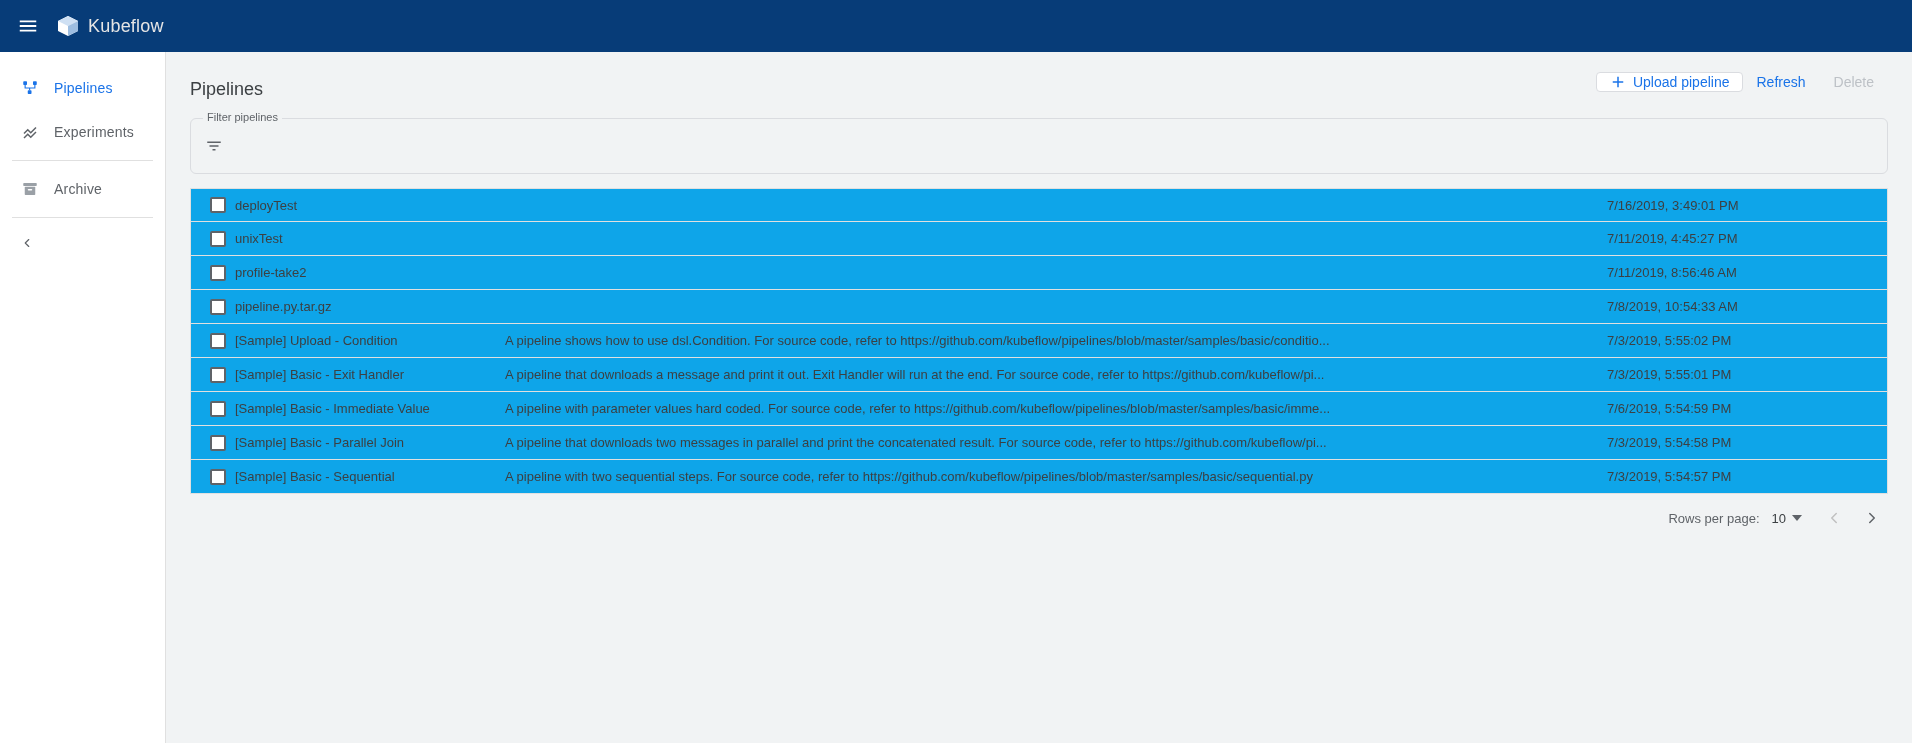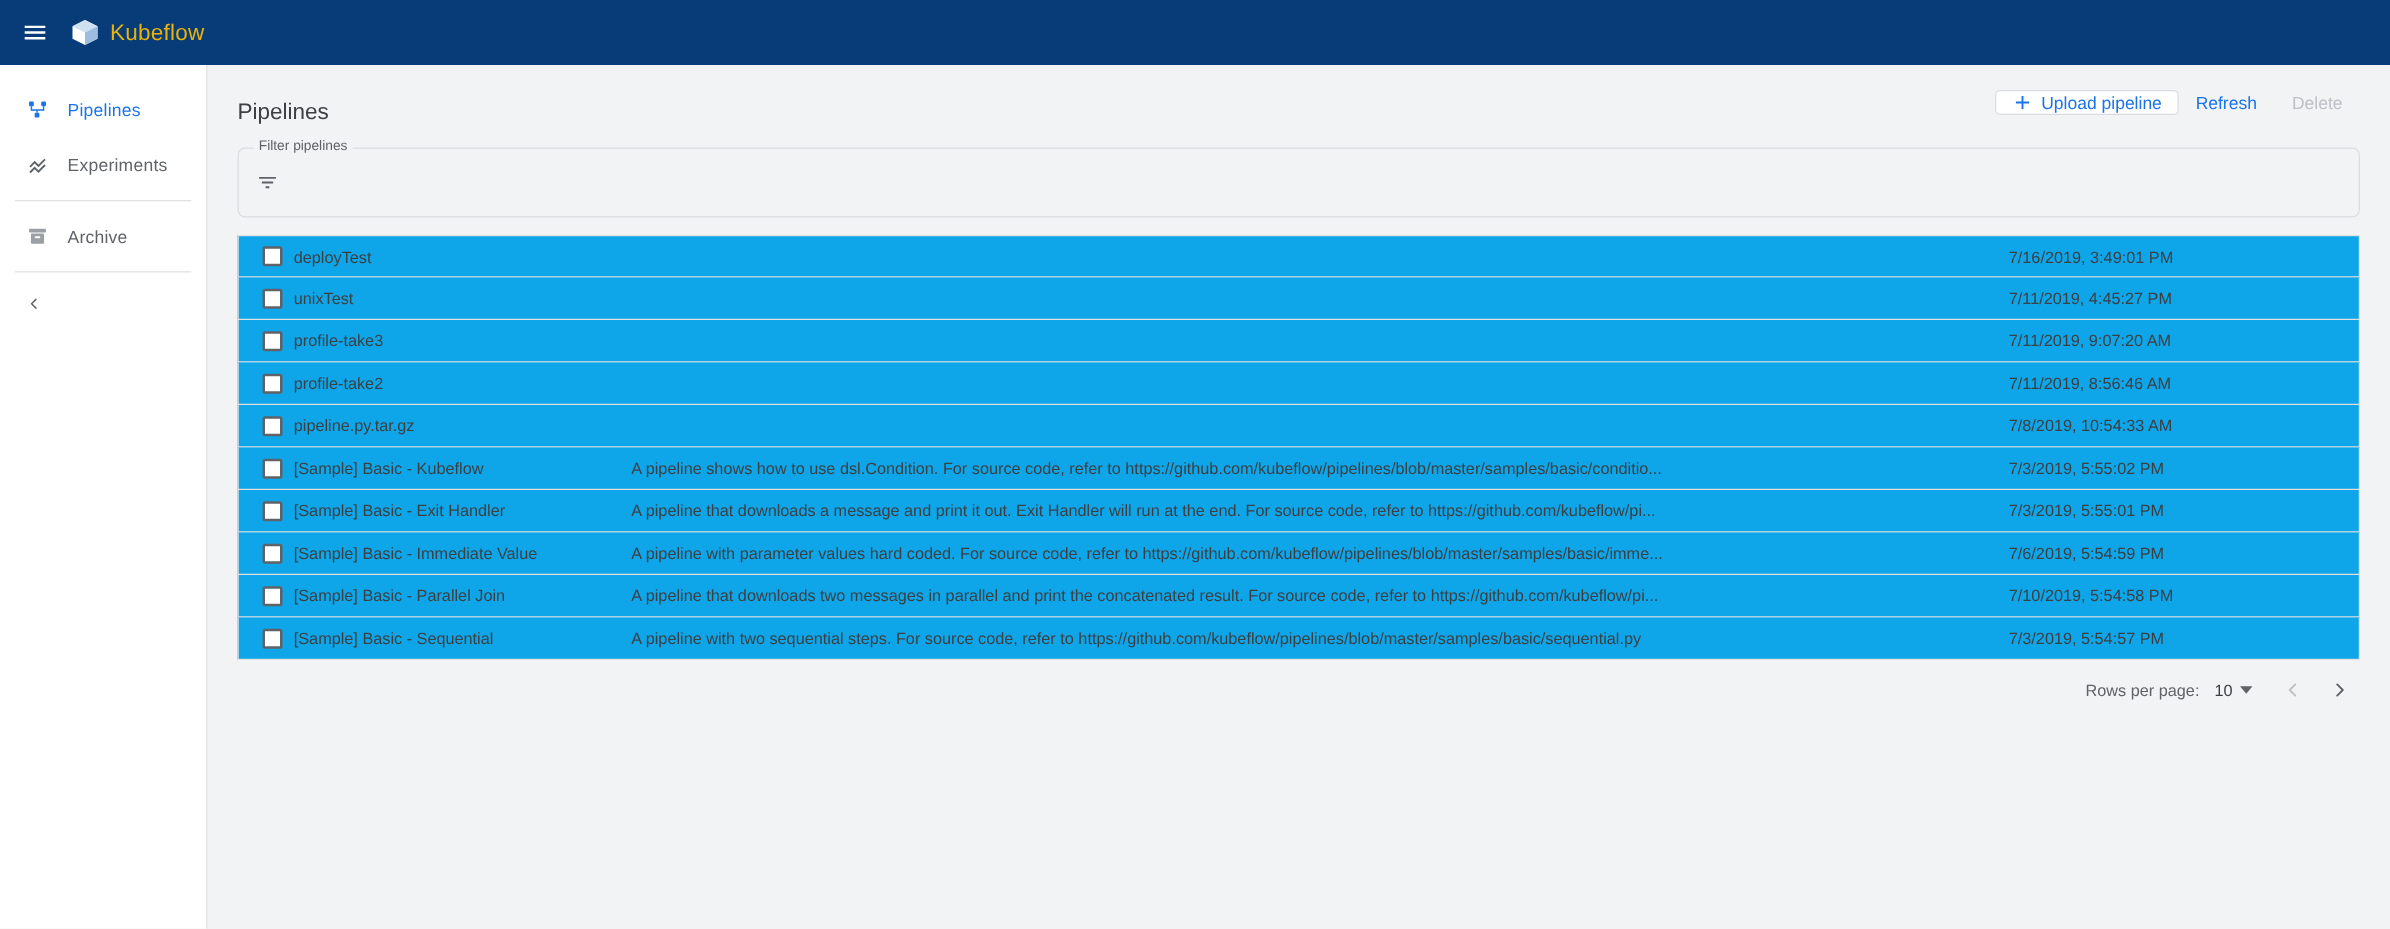--- a/index.html
+++ b/index.html
@@ -1,20 +1,20 @@
 <!DOCTYPE html>
 <html><head>
 <meta charset="utf-8">
 <style>
   * { box-sizing: border-box; margin: 0; padding: 0; }
   html, body { height: 100%; font-family: "Google Sans", "Helvetica Neue", Arial, sans-serif; background: #f1f3f4; color: #3c4043; }
   body { display: flex; flex-direction: column; width: 1912px; height: 743px; overflow: hidden; }
 
   
-  .top-bar { height: 52px; background: #073c78; display: flex; align-items: center; padding: 0 8px; color: #eab308; flex: 0 0 auto; }
+  .top-bar { height: 52px; background: #073c78; display: flex; align-items: center; padding: 0 8px; color: #e5e5e5; flex: 0 0 auto; }
   .ham { width:40px; height:40px; display:flex; align-items:center; justify-content:center; border-radius:50%; cursor:pointer;}
   .ham svg { width:22px; height:22px; fill:#fff;}
   .logo { display:flex; align-items:center; margin-left:8px;}
   .logo-mark { width:24px; height:24px; margin-right:8px;}
   .logo-text { font-size:18px; font-weight:500; letter-spacing:0.2px;}
 
   .shell { display:flex; flex:1; min-height:0;}
   .sidebar { width:166px; background:#fff; border-right:1px solid #e0e0e0; padding-top:14px; display:flex; flex-direction:column;}
   .nav-item { display:flex; align-items:center; height:44px; padding:0 0 0 20px; cursor:pointer; color:#5f6368; font-size:14px; font-weight:500; letter-spacing:0.2px;}
   .nav-item.active { color:#1a73e8;}
@@ -158,45 +158,37 @@
               <div class="chk"></div>
             </div>
             <div class="col-name">unixTest</div>
             <div class="col-desc"></div>
             <div class="col-date">7/11/2019, 4:45:27 PM</div>
           </div>
           <div class="row">
             <div class="col-check">
               <div class="chk"></div>
             </div>
-            <div class="col-name">profile-take3</div>
-            <div class="col-desc"></div>
-            <div class="col-date">7/11/2019, 9:07:20 AM</div>
-          </div>
-          <div class="row">
-            <div class="col-check">
-              <div class="chk"></div>
-            </div>
             <div class="col-name">profile-take2</div>
             <div class="col-desc"></div>
             <div class="col-date">7/11/2019, 8:56:46 AM</div>
           </div>
           <div class="row">
             <div class="col-check">
               <div class="chk"></div>
             </div>
             <div class="col-name">pipeline.py.tar.gz</div>
             <div class="col-desc"></div>
             <div class="col-date">7/8/2019, 10:54:33 AM</div>
           </div>
           <div class="row">
             <div class="col-check">
               <div class="chk"></div>
             </div>
-            <div class="col-name">[Sample] Basic - Kubeflow</div>
+            <div class="col-name">[Sample] Upload - Condition</div>
             <div class="col-desc">A pipeline shows how to use dsl.Condition. For source code, refer to https://github.com/kubeflow/pipelines/blob/master/samples/basic/conditio...</div>
             <div class="col-date">7/3/2019, 5:55:02 PM</div>
           </div>
           <div class="row">
             <div class="col-check">
               <div class="chk"></div>
             </div>
             <div class="col-name">[Sample] Basic - Exit Handler</div>
             <div class="col-desc">A pipeline that downloads a message and print it out. Exit Handler will run at the end. For source code, refer to https://github.com/kubeflow/pi...</div>
             <div class="col-date">7/3/2019, 5:55:01 PM</div>
@@ -208,21 +200,21 @@
             <div class="col-name">[Sample] Basic - Immediate Value</div>
             <div class="col-desc">A pipeline with parameter values hard coded. For source code, refer to https://github.com/kubeflow/pipelines/blob/master/samples/basic/imme...</div>
             <div class="col-date">7/6/2019, 5:54:59 PM</div>
           </div>
           <div class="row">
             <div class="col-check">
               <div class="chk"></div>
             </div>
             <div class="col-name">[Sample] Basic - Parallel Join</div>
             <div class="col-desc">A pipeline that downloads two messages in parallel and print the concatenated result. For source code, refer to https://github.com/kubeflow/pi...</div>
-            <div class="col-date">7/10/2019, 5:54:58 PM</div>
+            <div class="col-date">7/3/2019, 5:54:58 PM</div>
           </div>
           <div class="row">
             <div class="col-check">
               <div class="chk"></div>
             </div>
             <div class="col-name">[Sample] Basic - Sequential</div>
             <div class="col-desc">A pipeline with two sequential steps. For source code, refer to https://github.com/kubeflow/pipelines/blob/master/samples/basic/sequential.py</div>
             <div class="col-date">7/3/2019, 5:54:57 PM</div>
           </div>
         </div>

